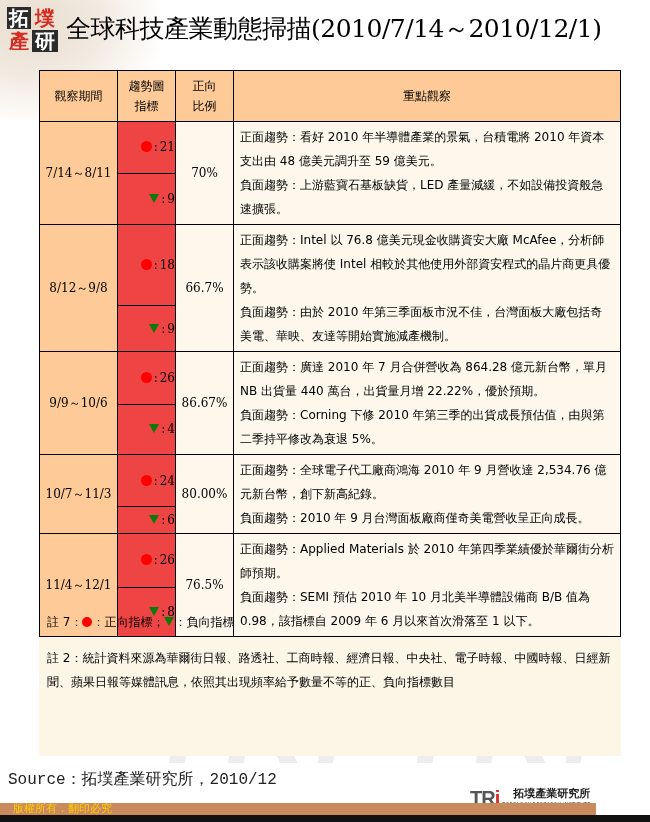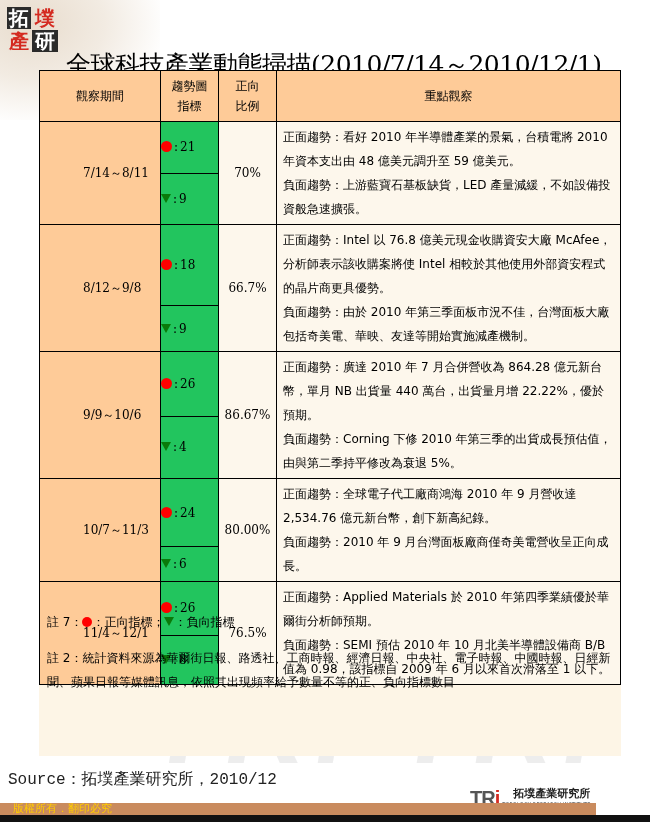--- a/index.html
+++ b/index.html
@@ -3,27 +3,27 @@
 <meta charset="utf-8">
 <style>
   html,body{margin:0;padding:0;}
   body{width:650px;height:822px;position:relative;overflow:hidden;background:#ffffff;font-family:"DejaVu Sans",sans-serif;}
   .bg-deco{position:absolute;left:0;top:0;width:160px;height:120px;background:radial-gradient(ellipse at 20% 20%,#e8dccd 0%,#f2ebe2 40%,rgba(255,255,255,0) 75%);}
   .bg-watermark{position:absolute;left:150px;top:650px;width:500px;height:150px;color:#ececec;font-family:"Liberation Sans",sans-serif;font-size:110px;font-weight:bold;letter-spacing:10px;line-height:150px;transform:skewX(-10deg);opacity:.9;}
   .logo{position:absolute;left:7px;top:7px;width:54px;height:46px;display:grid;grid-template-columns:24px 26px;grid-template-rows:22px 22px;gap:1px;}
   .logo span{display:flex;align-items:center;justify-content:center;font-size:20px;font-weight:bold;font-family:"DejaVu Sans",sans-serif;}
   .logo .dk{background:#2b2b2b;color:#fff;}
   .logo .rd{color:#d42a20;background:transparent;}
-  .title{position:absolute;left:66px;top:12px;font-family:"DejaVu Serif",serif;font-size:25px;color:#000;letter-spacing:-0.5px;white-space:nowrap;margin-top:36px;}
+  .title{position:absolute;left:66px;top:12px;font-family:"DejaVu Serif",serif;font-size:25px;color:#000;letter-spacing:-0.5px;white-space:nowrap;}
   .content-panel{position:absolute;left:39px;top:70px;width:582px;height:686px;background:#fdf5e6;}
   table{position:absolute;left:39px;top:70px;width:582px;border-collapse:collapse;font-family:"DejaVu Sans",sans-serif;font-size:12px;color:#000;}
   td,th{border:1px solid #000;padding:0;}
   th{background:#fecb98;font-weight:normal;height:50px;line-height:20px;}
-  .period{background:#fecb98;text-align:left;width:77px;font-family:"DejaVu Serif",serif;font-size:12px;padding-left:43px;}
-  .ind{background:#22c55e;width:57px;text-align:left;font-family:"DejaVu Serif",serif;}
+  .period{background:#fecb98;text-align:center;width:77px;font-family:"DejaVu Serif",serif;font-size:12px;}
+  .ind{background:#ef4444;width:57px;text-align:right;font-family:"DejaVu Serif",serif;}
   .ratio{background:#fdf7ec;width:57px;text-align:center;font-family:"DejaVu Serif",serif;}
   .obs{background:#fdf7ec;padding:3px 6px;line-height:24px;font-size:12px;}
   .dot{display:inline-block;width:11px;height:11px;border-radius:50%;background:#ff0000;vertical-align:-1px;}
   .tri{display:inline-block;width:0;height:0;border-left:5px solid transparent;border-right:5px solid transparent;border-top:9px solid #0a7a0a;vertical-align:0;}
   .colon{margin:0 2px;}
   .notes{position:absolute;left:47px;top:610px;width:570px;font-size:12px;line-height:24px;color:#000;}
   .notes p{margin:0 0 12px 0;}
   .note-inline .dot{width:10px;height:10px;}
   .source{position:absolute;left:8px;top:769px;font-family:Liberation Mono, monospace;font-size:16px;color:#222;}
   .footer-bar{position:absolute;left:0;top:803px;width:596px;height:12px;background:#c98b5e;}

